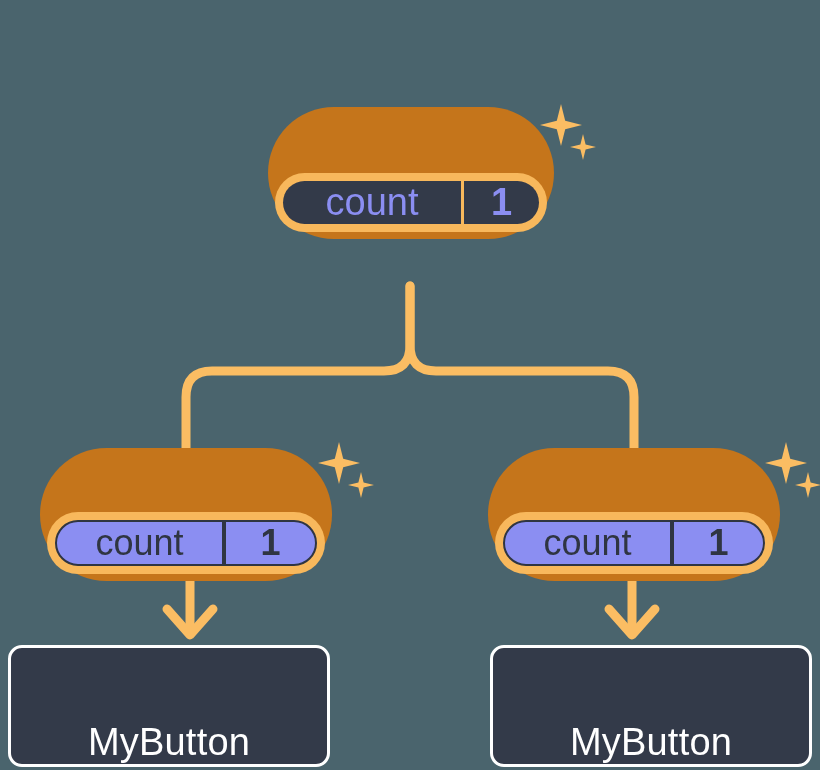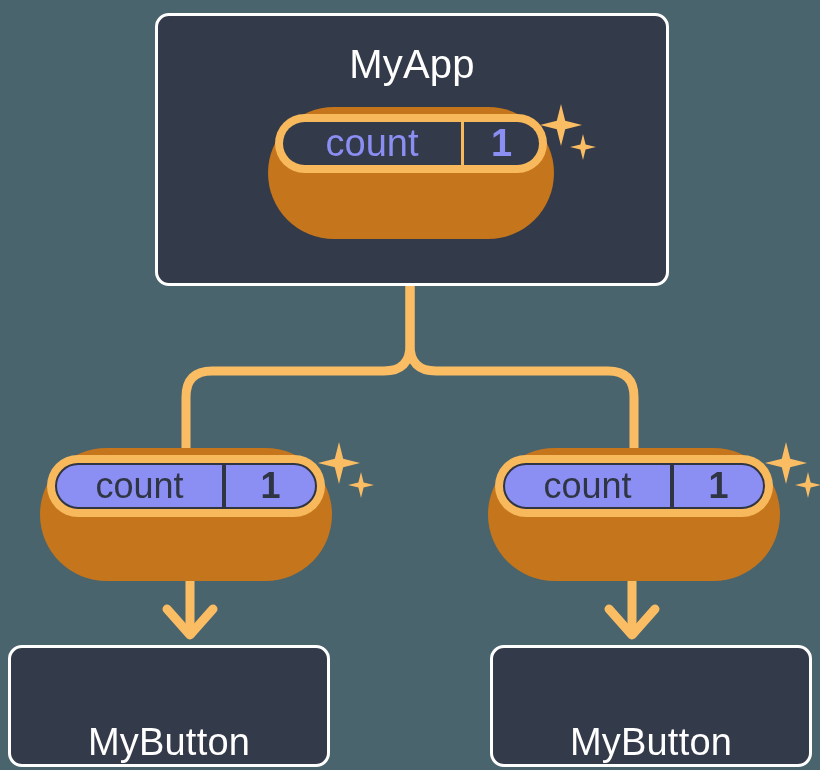--- a/index.html
+++ b/index.html
@@ -63,21 +63,21 @@
   }
   #card-button-left  { left: 8px;   width: 322px; }
   #card-button-right { left: 490px; width: 322px; }
   .card-button .card-title { font-size: 38px; }
 
   
   .pill {
     position: absolute;
     box-sizing: border-box;
     display: flex;
-    align-items: flex-start;
+    align-items: flex-end;
     border-radius: 999px;
     z-index: 4;
     
     background: #c5751b;
     padding: 7px;
   }
   .pill-inner {
     flex: 1 1 auto;
     display: flex;
     align-items: stretch;
@@ -176,23 +176,20 @@
              Q 634 371 634 397
              L 634 452" stroke="#fbbd63" stroke-width="9" fill="none" stroke-linecap="round" stroke-linejoin="round"></path>
 
     <path d="M 190 578 L 190 632" stroke="#fbbd63" stroke-width="9" stroke-linecap="round"></path>
     <path d="M 167 609 L 190 635 L 213 609" stroke="#fbbd63" stroke-width="9" fill="none" stroke-linecap="round" stroke-linejoin="round"></path>
 
     <path d="M 632 578 L 632 632" stroke="#fbbd63" stroke-width="9" stroke-linecap="round"></path>
     <path d="M 609 609 L 632 635 L 655 609" stroke="#fbbd63" stroke-width="9" fill="none" stroke-linecap="round" stroke-linejoin="round"></path>
   </svg>
 
-  <div id="card-myapp" class="card">
-    <div class="card-title">MyApp</div>
-  </div>
 
   <div id="pill-myapp" class="pill pill-dark">
     <div class="pill-inner">
       <div class="pill-body">
         <div class="pill-key">count</div>
         <div class="pill-val">1</div>
       </div>
     </div>
   </div>
 

